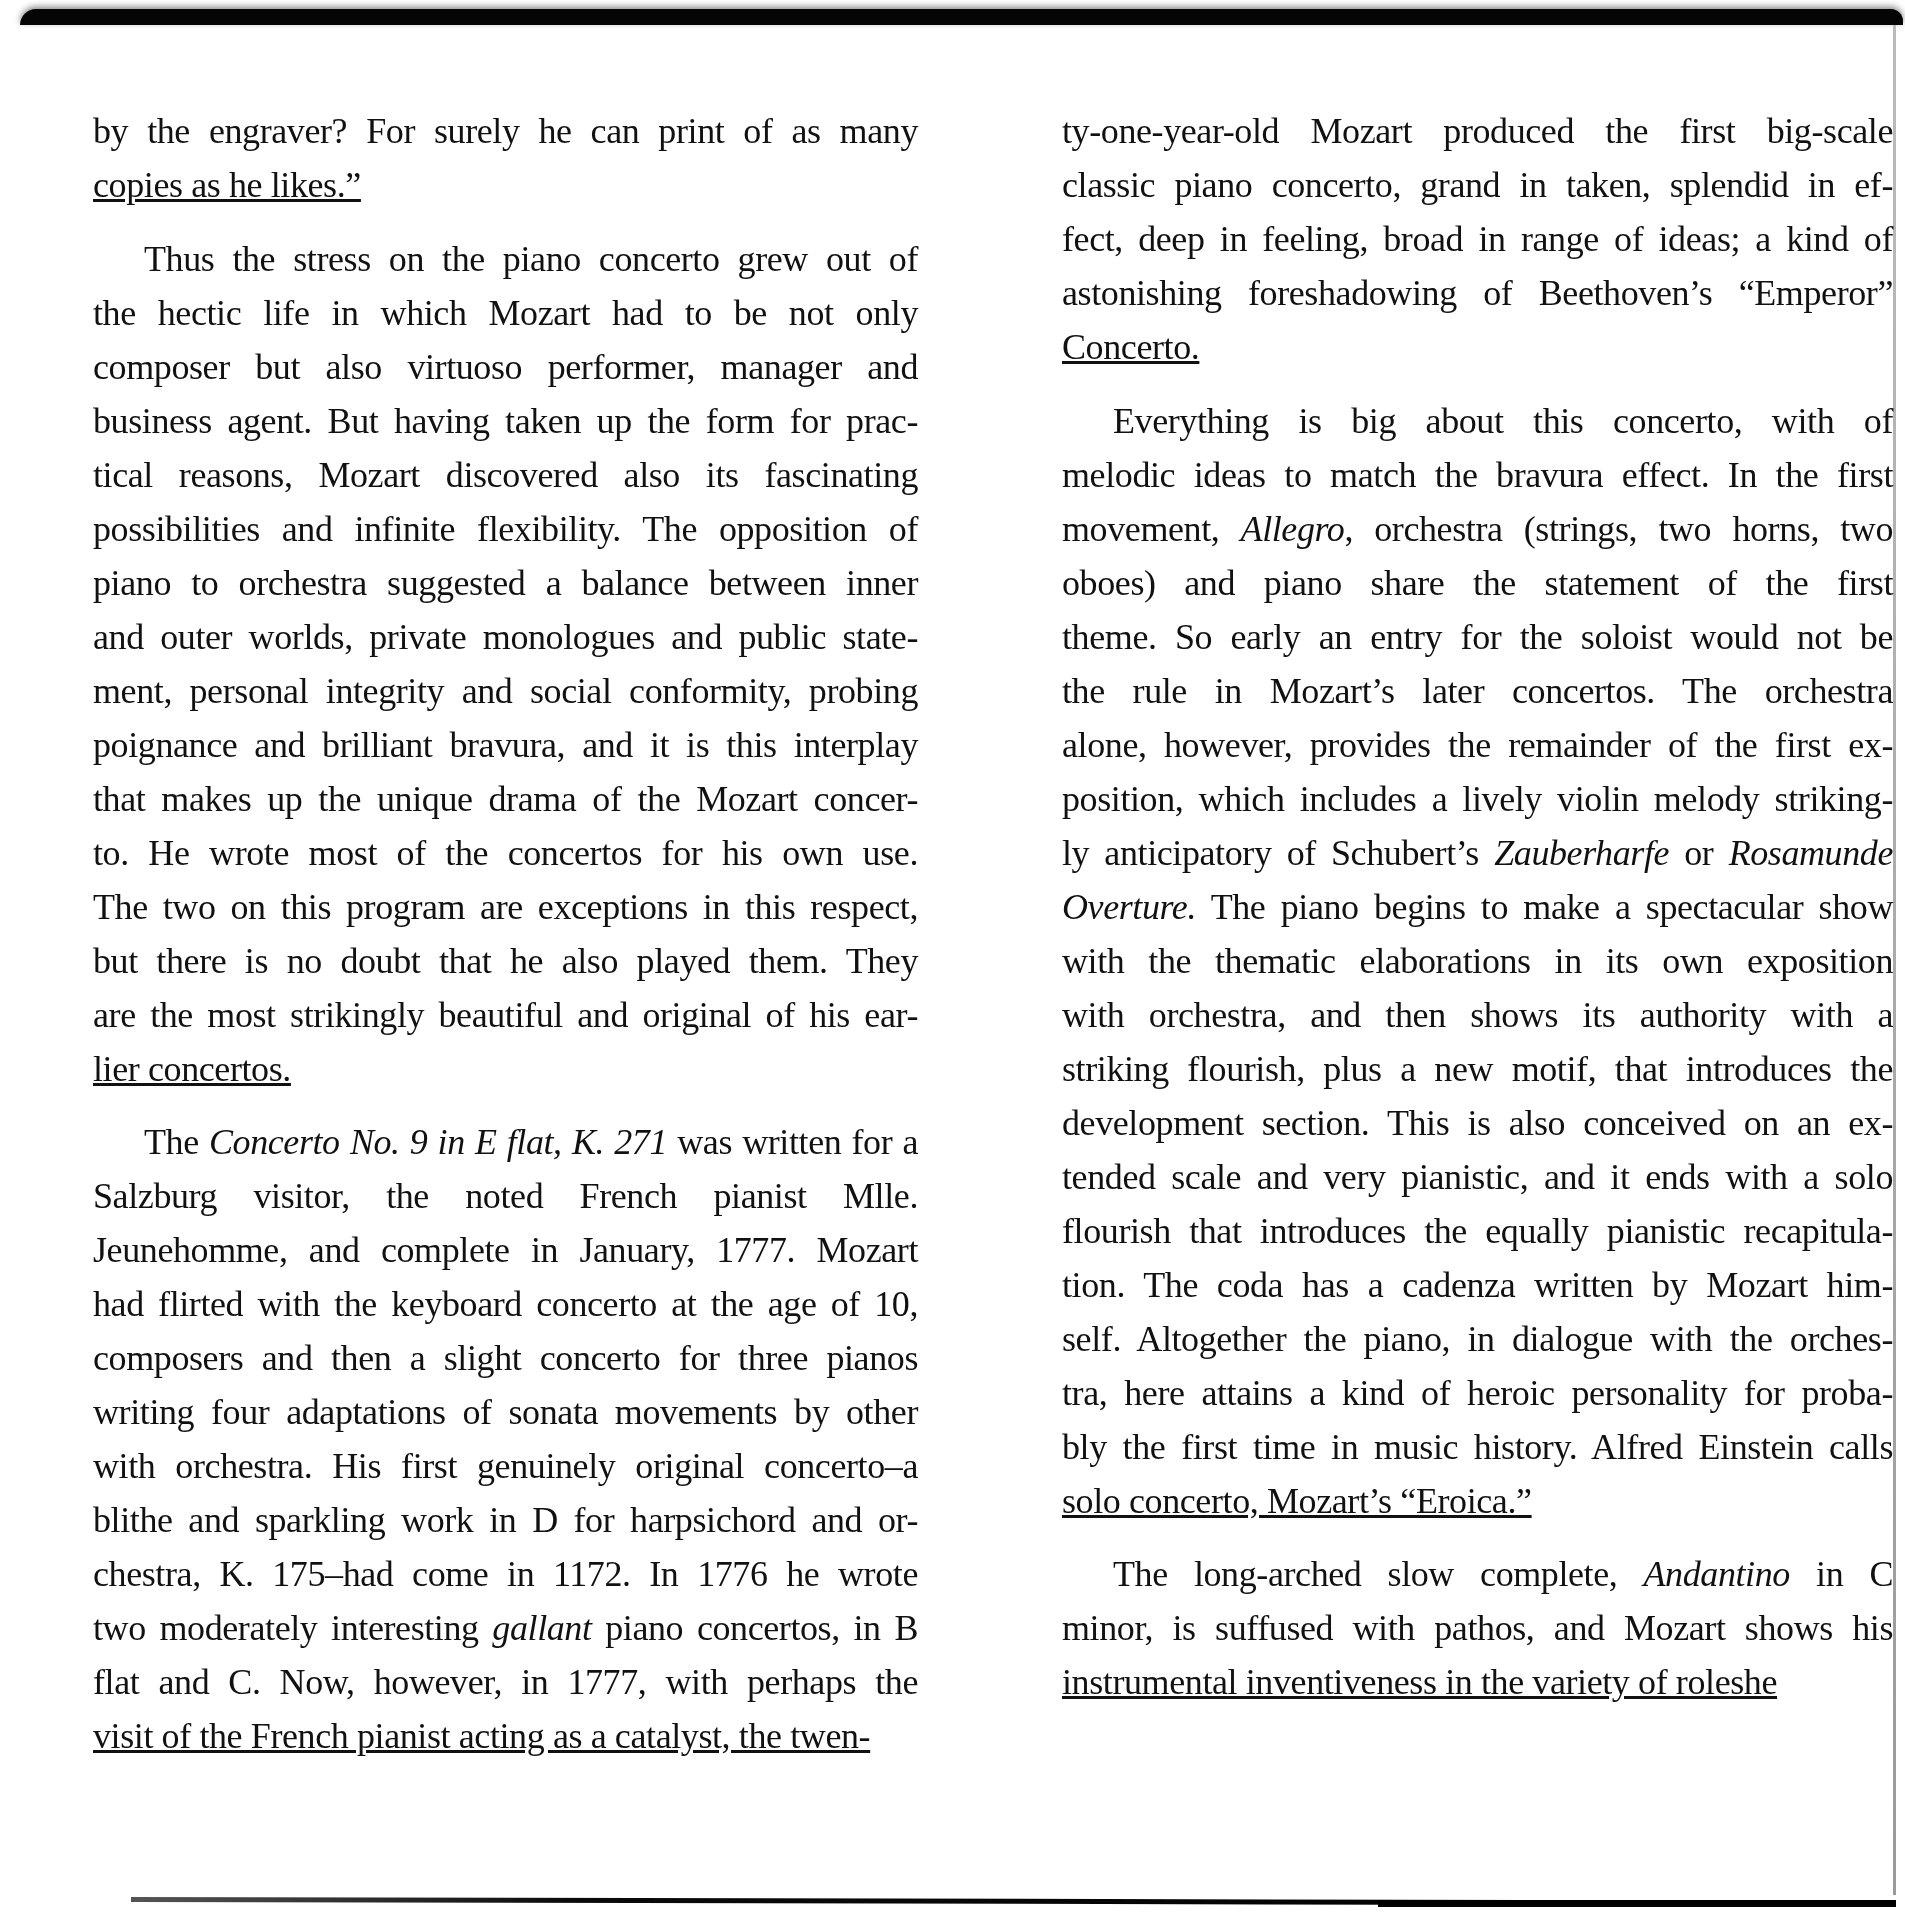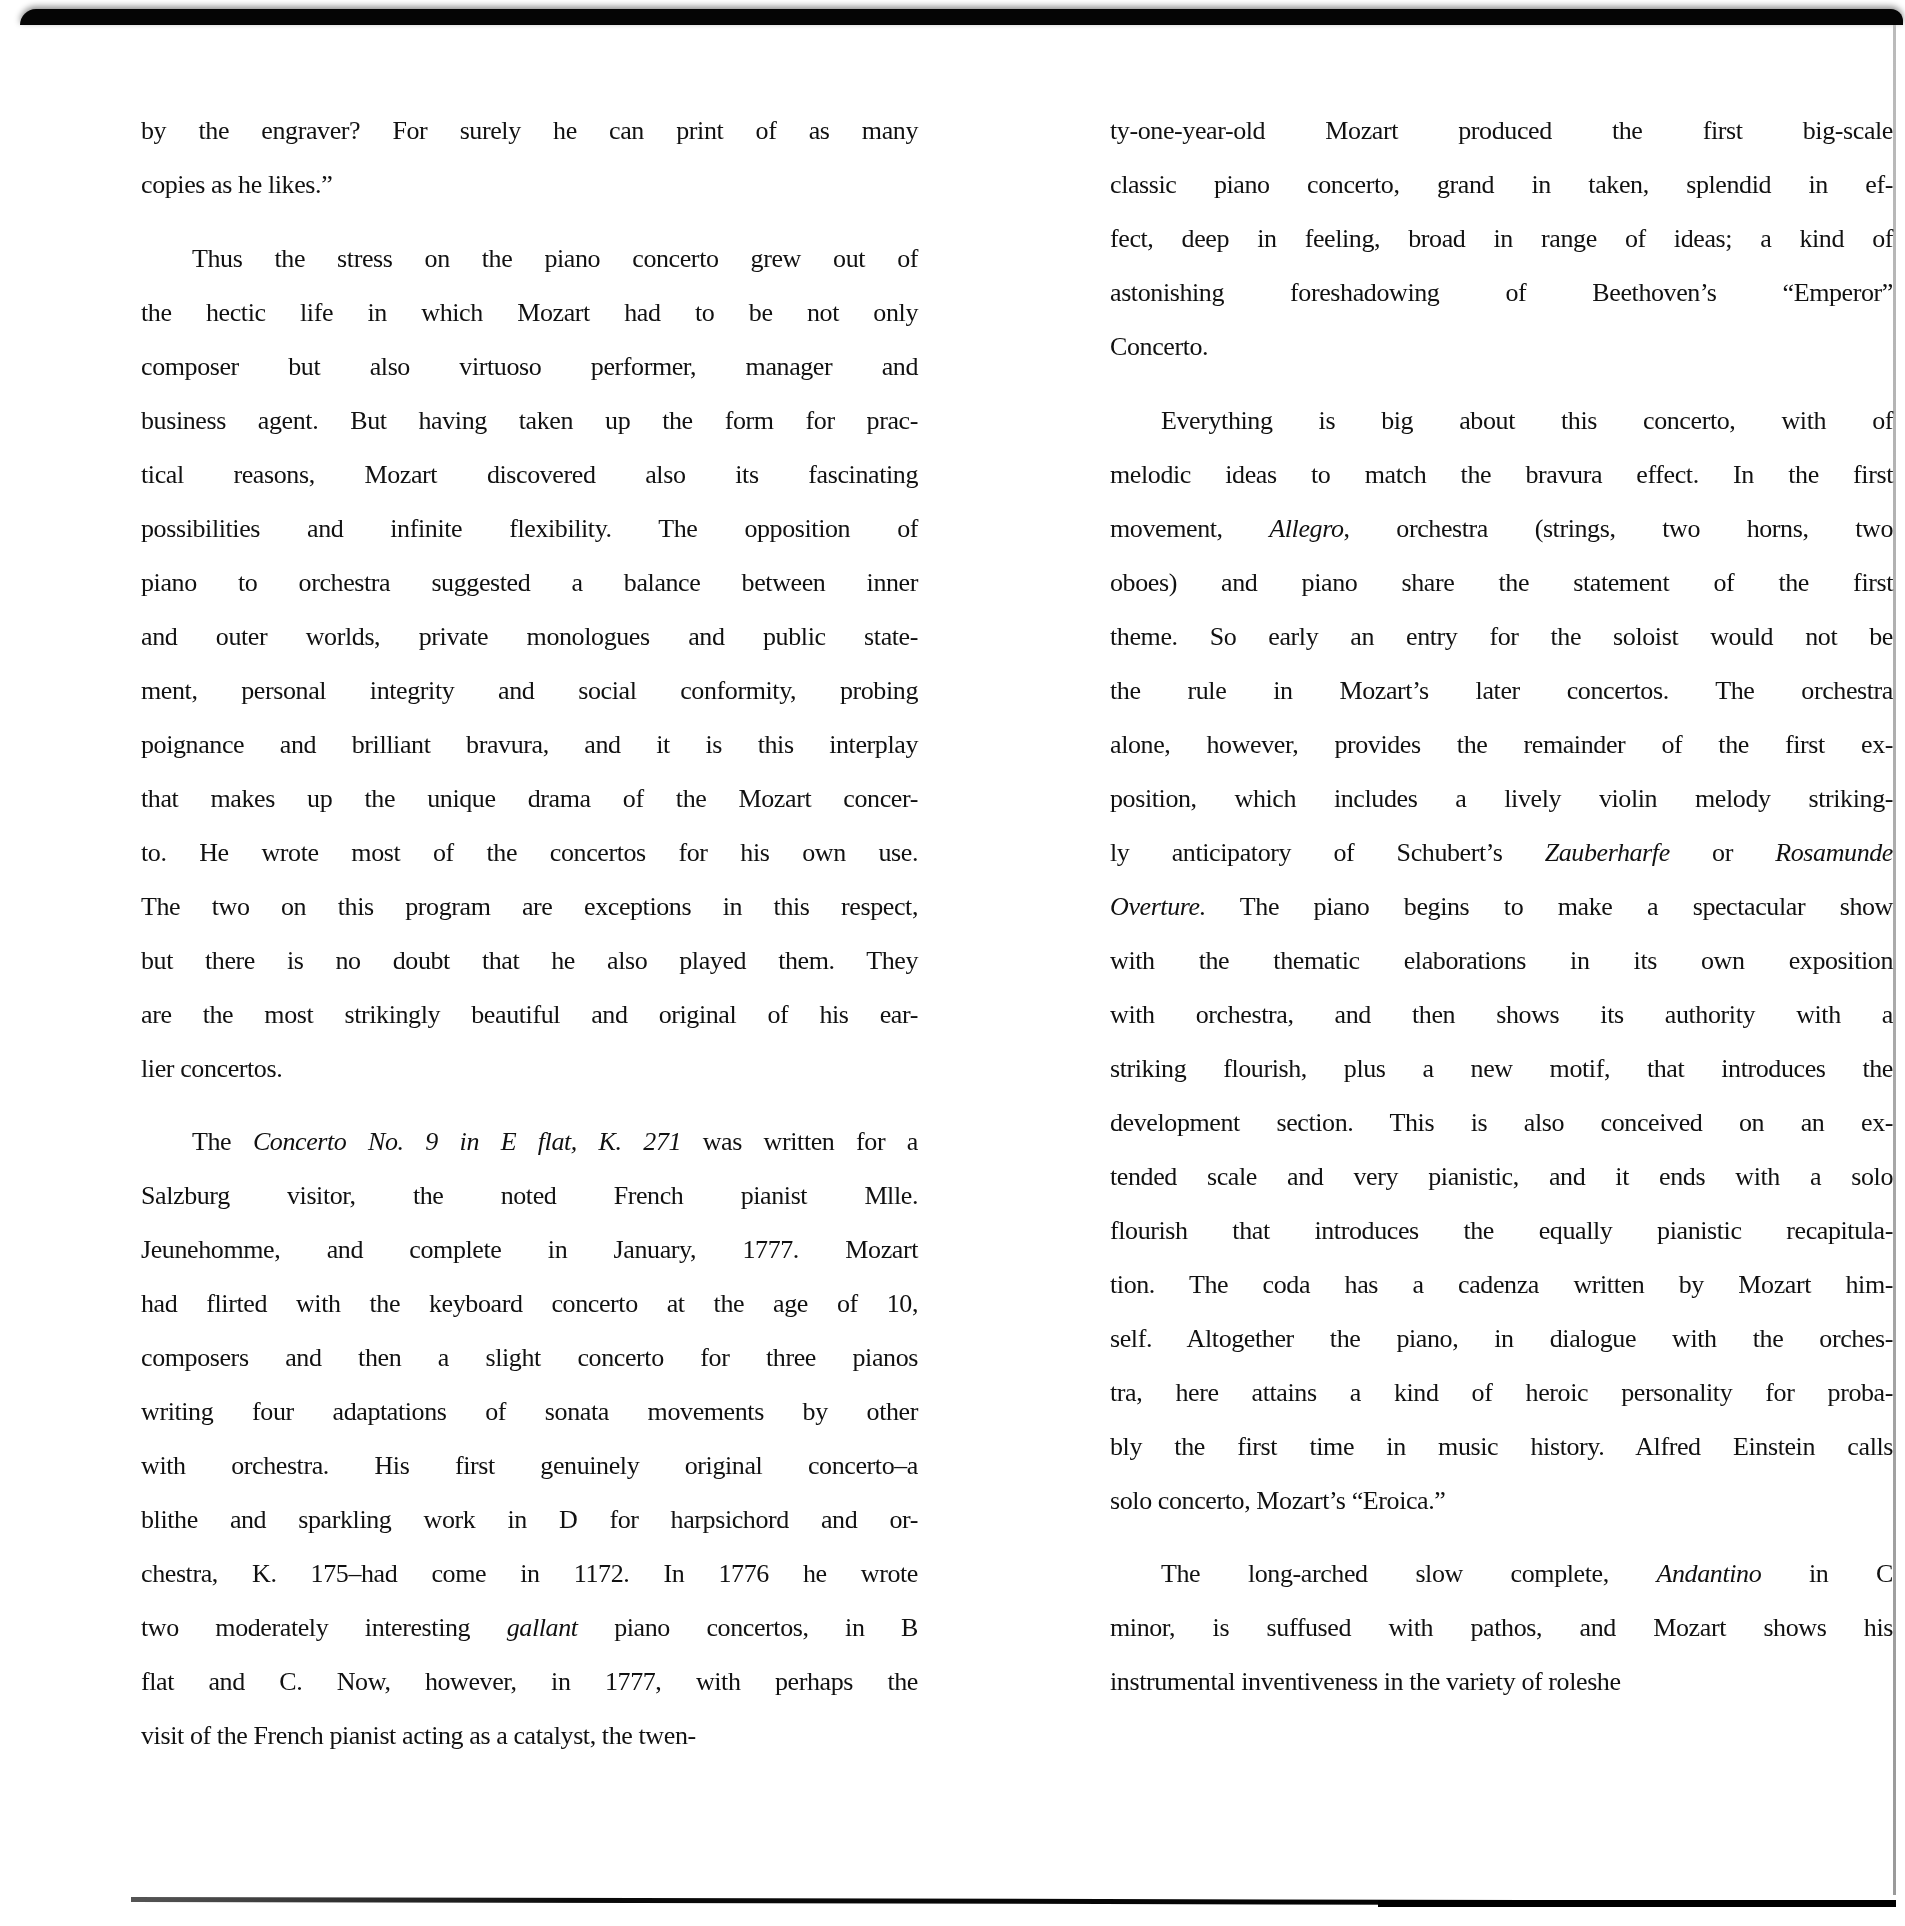--- a/index.html
+++ b/index.html
@@ -55,30 +55,30 @@
     position: absolute;
     top: 104px;
   }
   .col-left { left: 93px; width: 825px; }
   .col-right { left: 1062px; width: 831px; }
 
   .line {
     display: block;
     height: 54px;
     line-height: 54px;
-    font-size: 26px;
+    font-size: 36px;
     white-space: nowrap;
     text-align: justify;
     text-align-last: justify;
     overflow: visible;
     letter-spacing: -0.4px;
-    margin-left: 48px;
   }
   .line.last {
     text-align-last: left;
+    text-decoration: underline;
   }
   .line.indent {
     padding-left: 51px;
   }
   .para-gap {
     display: block;
     height: 19.7px;
   }
   em { font-style: italic; }
 </style>

